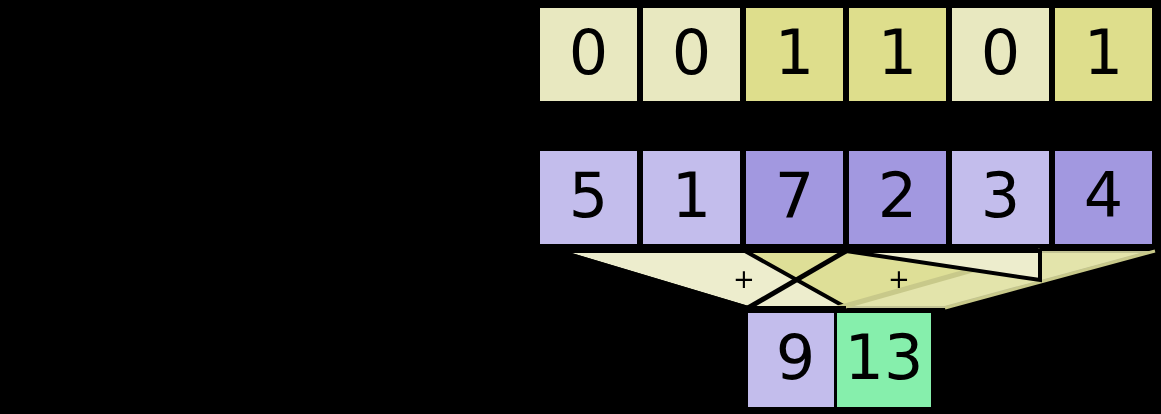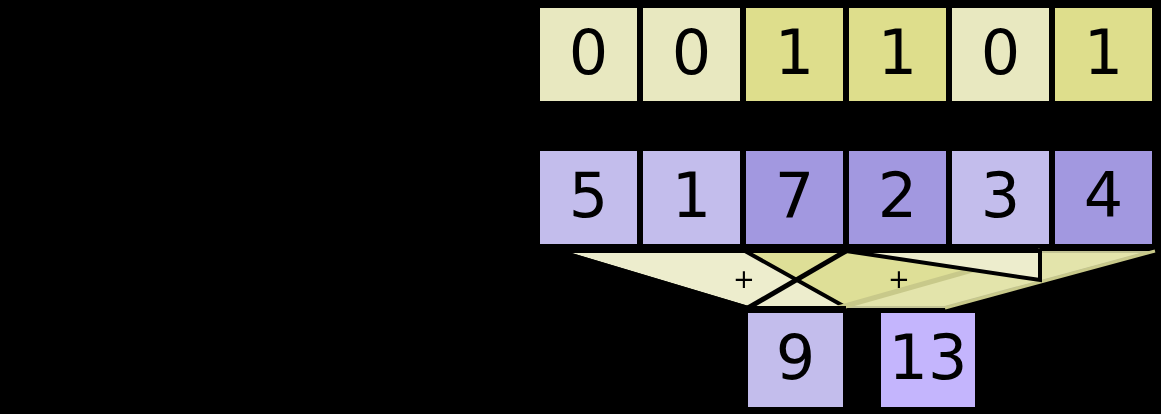--- a/index.html
+++ b/index.html
@@ -121,18 +121,18 @@
     </div>
     <div class="cell" style="left:1052px; top:148px; width:103px; height:99px; background:#a298e0;">
       <span class="cell-label">4</span>
     </div>
   </div>
 
   <div class="row-result">
     <div class="cell" style="left:745px; top:310px; width:101px; height:100px; background:#c3bdec;">
       <span class="cell-label">9</span>
     </div>
-    <div class="cell" style="left:878px; top:310px; width:100px; height:100px; background:#c4b5fd;">
+    <div class="cell" style="left:834px; top:310px; width:100px; height:100px; background:#86efac;">
       <span class="cell-label">13</span>
     </div>
   </div>
 
 </div>
 
 </body></html>

